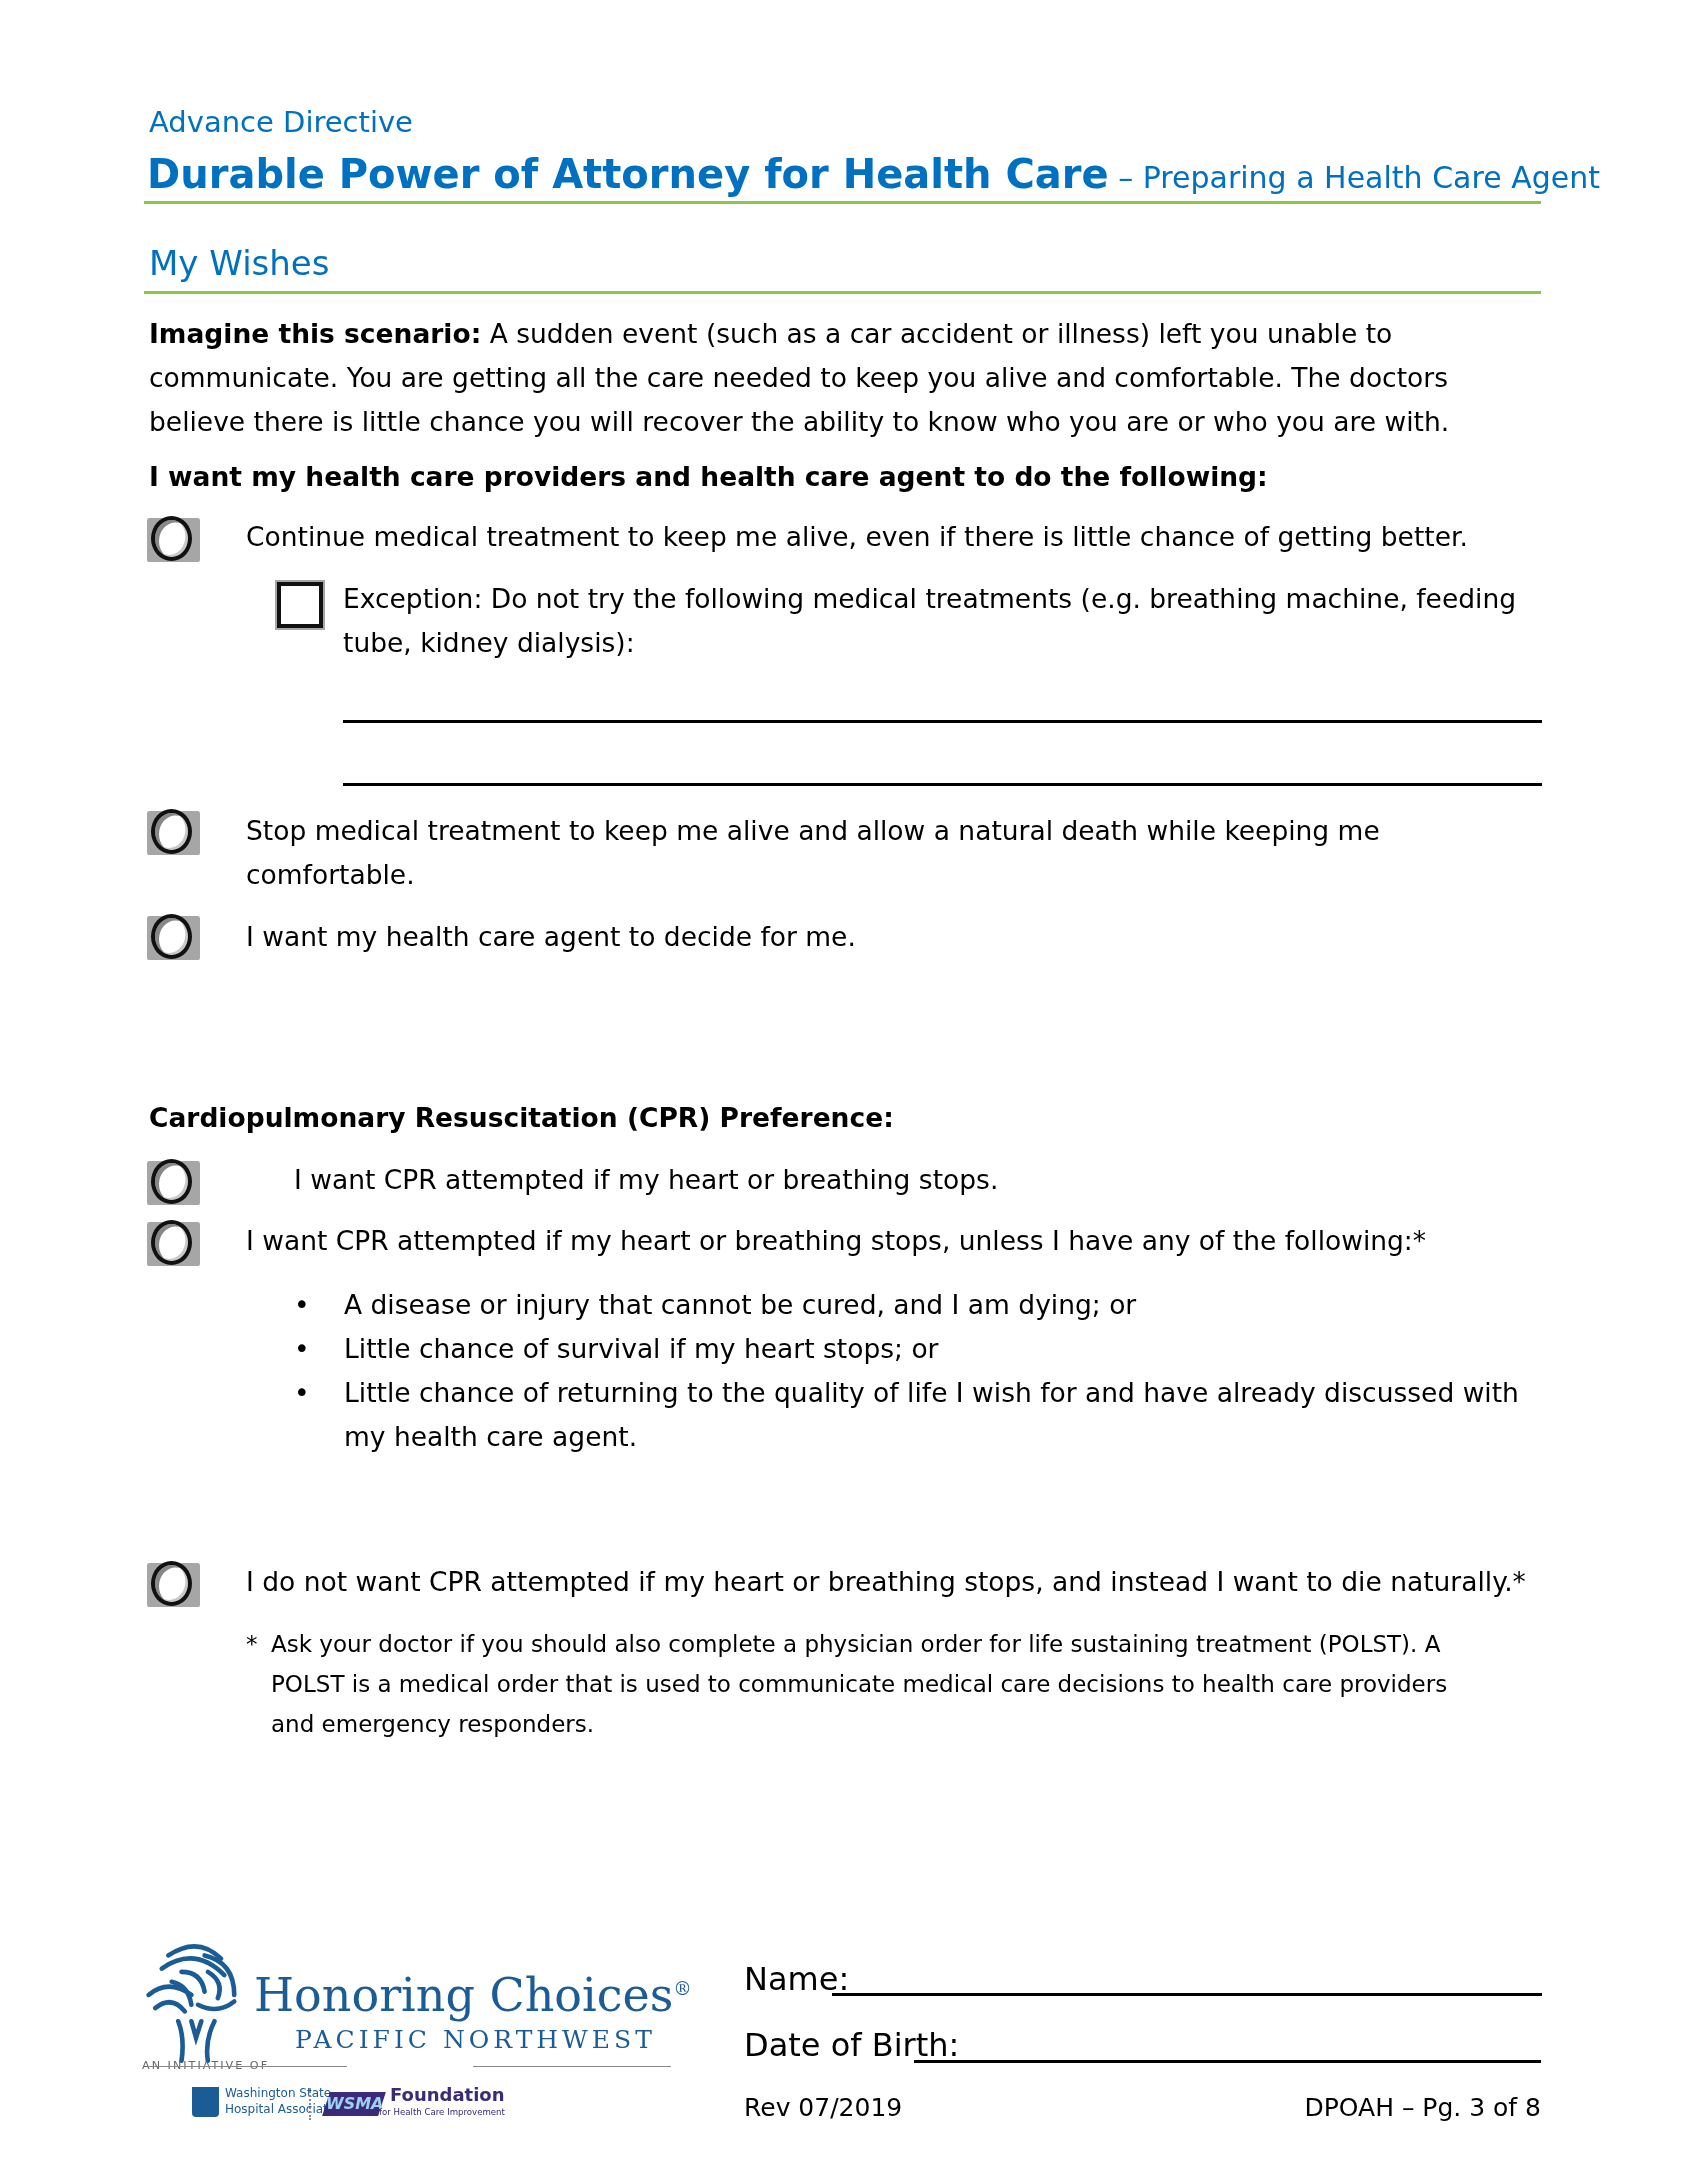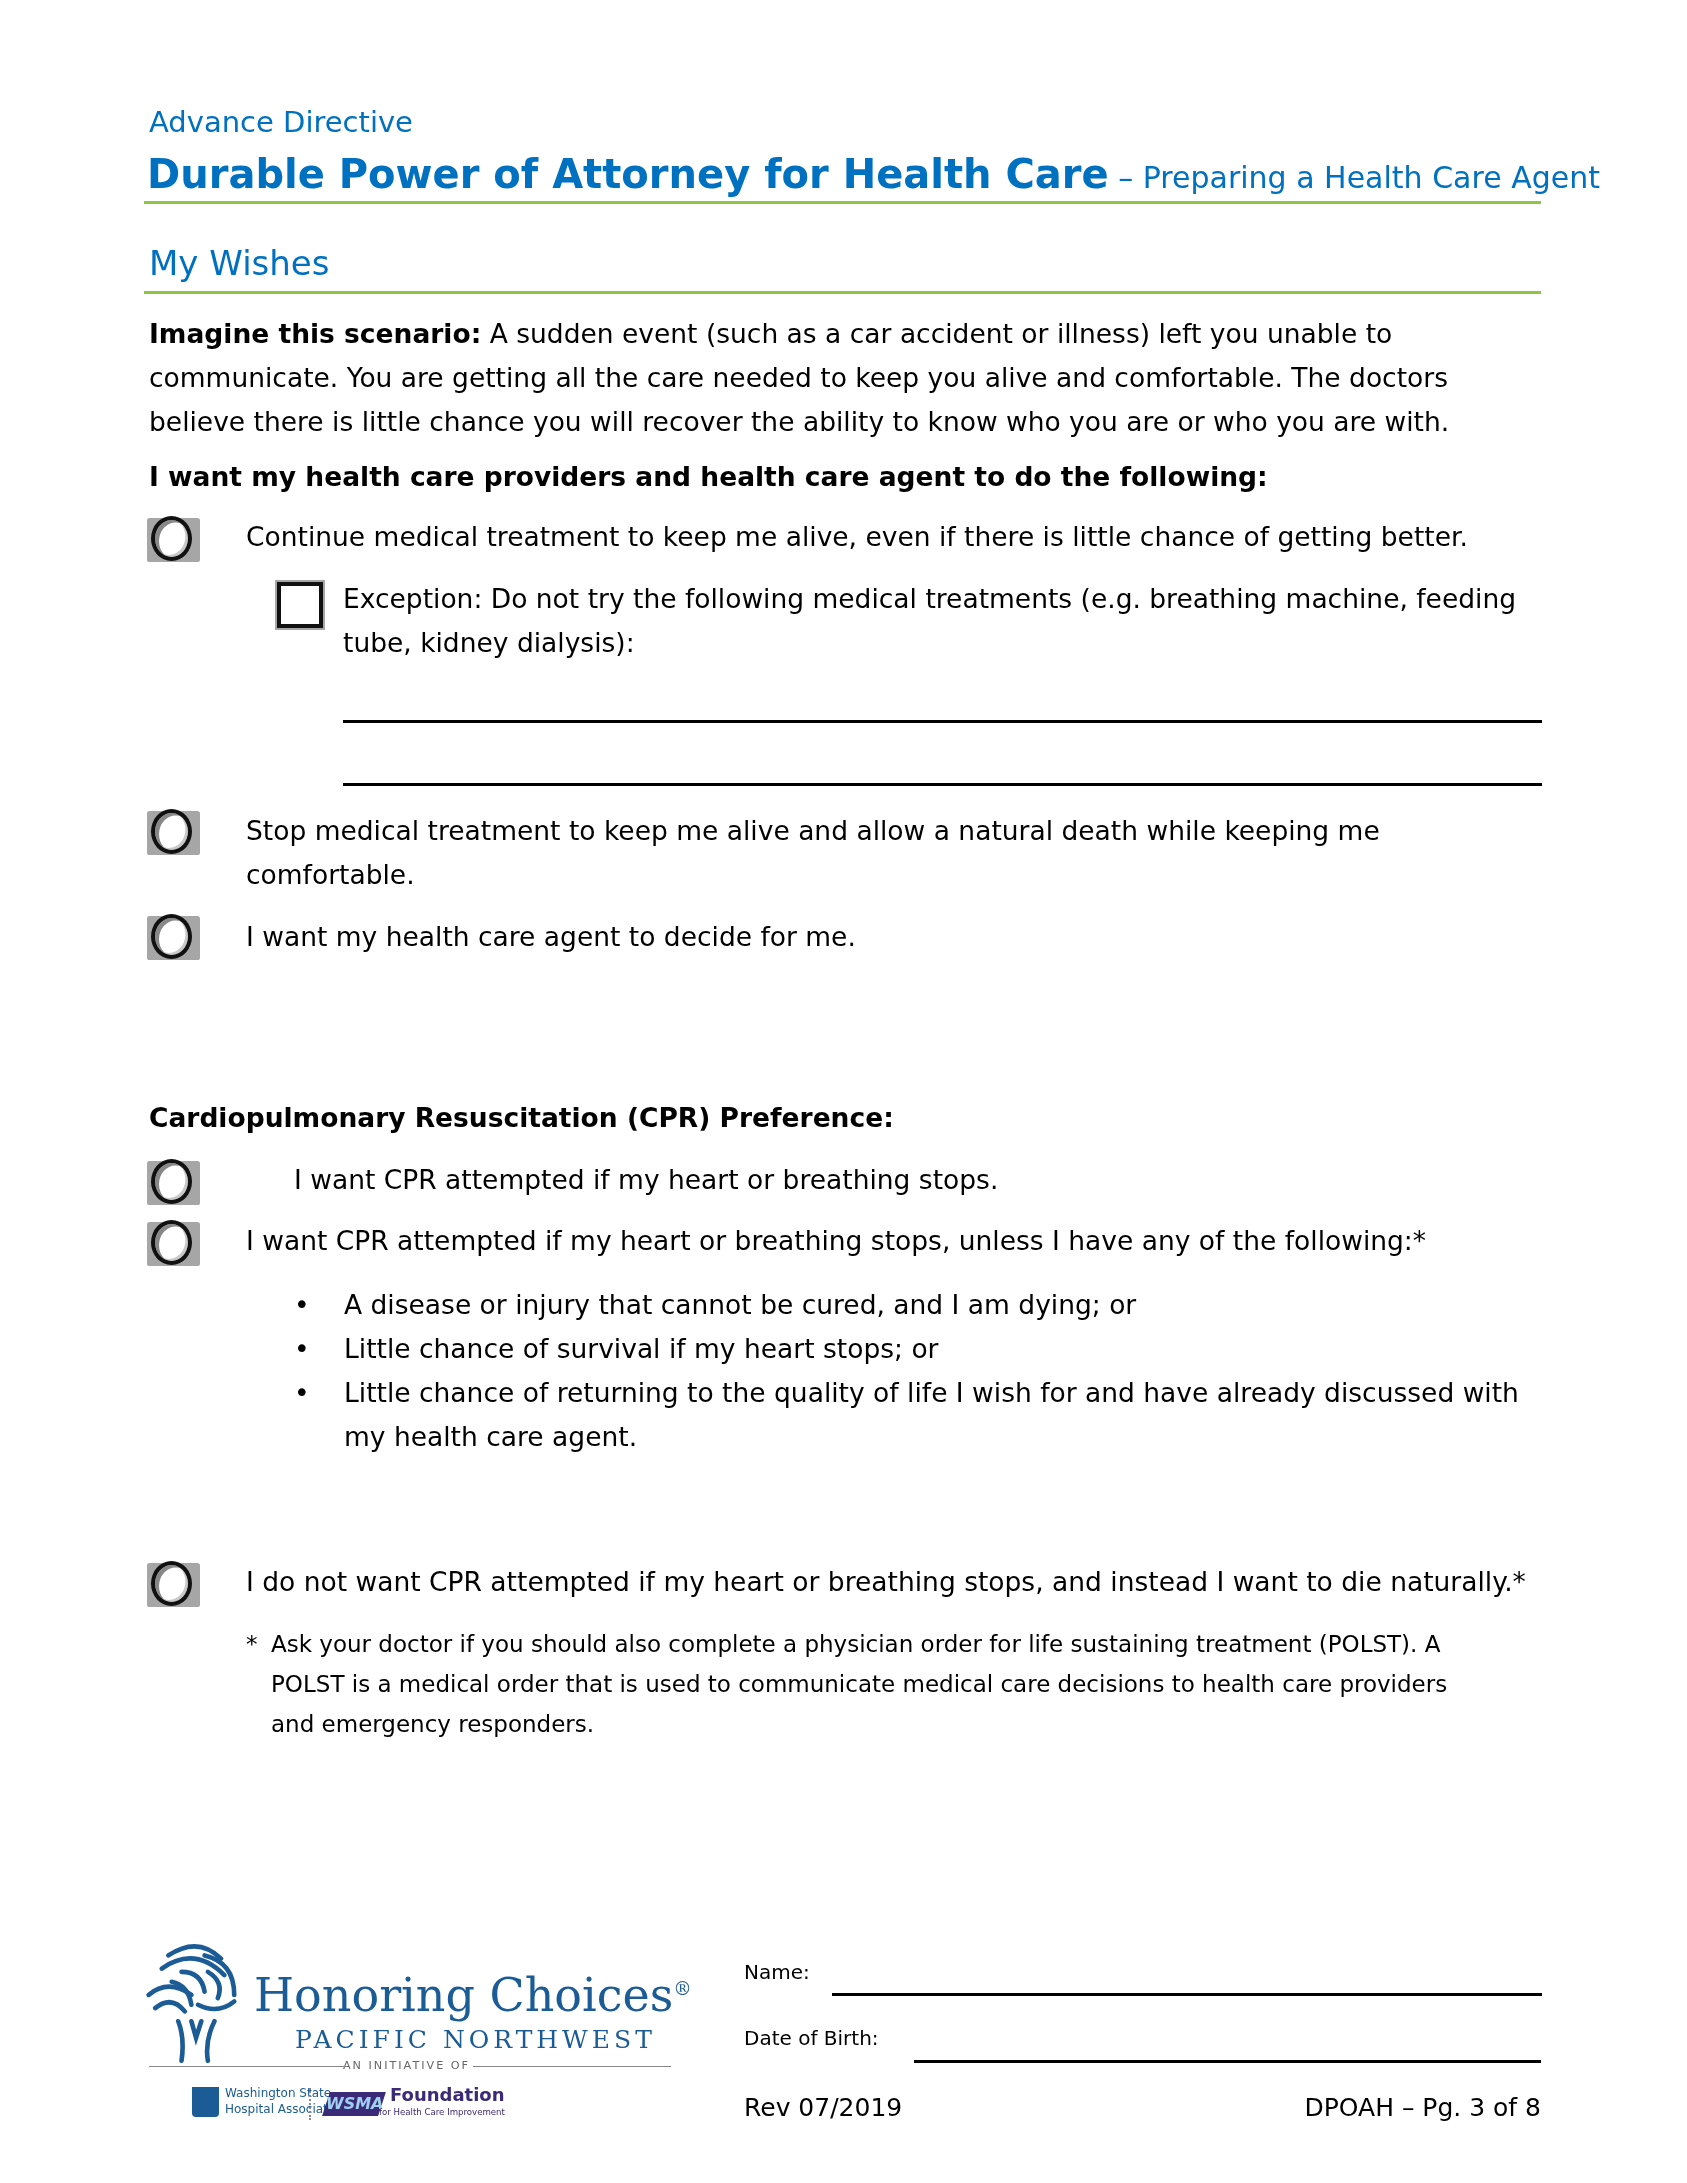--- a/index.html
+++ b/index.html
@@ -27,30 +27,30 @@
   .bullets { position:absolute; left:294px; top:1283px; width:1250px; font-size:26.5px; line-height:44px; margin:0; padding:0; list-style:none; }
   .bullets li { position:relative; padding-left:50px; }
   .bullets li::before { content:"•"; position:absolute; left:0; }
   .footnote { position:absolute; left:246px; top:1624px; width:1250px; font-size:23px; line-height:40px; }
   .footnote .star { position:absolute; left:0; }
   .footnote .txt { display:block; padding-left:25px; }
   .logo { position:absolute; left:142px; top:1932px; width:576px; height:198px; }
   .logo-main { position:absolute; left:112px; top:36px; font-family:"DejaVu Serif","Liberation Serif",serif; font-size:46px; color:#1b5c96; white-space:nowrap; }
   .logo-main sup { font-size:18.5px; }
   .logo-sub { position:absolute; left:153px; top:93px; font-family:"DejaVu Serif","Liberation Serif",serif; font-size:25px; letter-spacing:4px; color:#1b5c96; white-space:nowrap; }
-  .logo-init { position:absolute; left:0; top:127px; width:529px; text-align:center; font-size:11.2px; letter-spacing:2px; color:#666; }
+  .logo-init { position:absolute; left:0; top:127px; width:529px; text-align:left; font-size:11.2px; letter-spacing:2px; color:#666; }
   .logo-init::before, .logo-init::after { content:""; position:absolute; top:6.6px; width:198px; height:1.3px; background:#888; }
   .logo-init::before { left:6.6px; } .logo-init::after { right:0; }
   .wsha-mark { position:absolute; left:50px; top:155px; width:26.5px; height:30px; background:#1b5c96; border-radius:0 0 4px 4px; }
   .wsha-text { position:absolute; left:83px; top:153px; font-size:12px; line-height:16px; color:#1b5c96; }
   .sep { position:absolute; left:167px; top:156px; width:0; height:32px; border-left:2px dotted #888; }
   .wsma-mark { position:absolute; left:184px; top:160px; width:56px; height:24px; background:#3b2a78; transform:skewX(-18deg); color:#9fd0ef; font-weight:bold; font-style:italic; font-size:16px; text-align:center; line-height:24px; }
   .wsma-found { position:absolute; left:248px; top:152px; font-size:18px; font-weight:bold; color:#3b2a78; }
   .wsma-sub { position:absolute; left:237px; top:175px; font-size:8.6px; color:#3b2a78; white-space:nowrap; }
-  .sig-label { position:absolute; font-size:20px; }
+  .sig-label { position:absolute; font-size:32px; }
   .sig-line { position:absolute; height:2.6px; background:#000; }
   .foot-small { position:absolute; font-size:25px; }
   .tree { position:absolute; left:0; top:0; }
 </style>
 </head>
 <body>
 
 <div class="abs blue pretitle">Advance Directive</div>
 <div class="abs blue title"><b>Durable Power of Attorney for Health Care</b><span class="sub"> – </span><span class="sub">Preparing a Health Care Agent</span></div>
 <div class="rule" style="top:201px;"></div>

